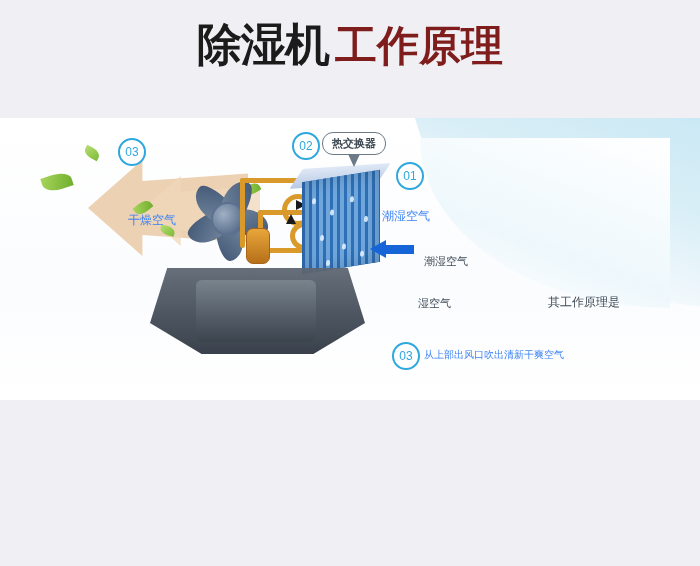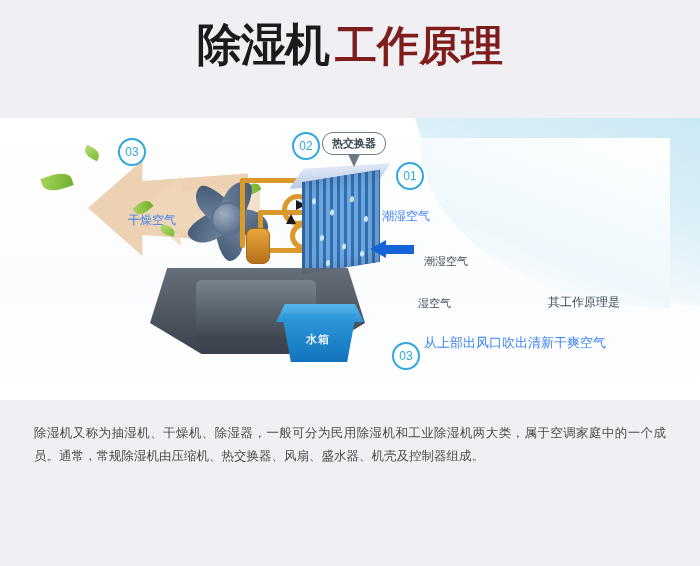--- a/index.html
+++ b/index.html
@@ -249,48 +249,42 @@
         <div class="drop" style="left:62px;top:38px"></div>
         <div class="drop" style="left:18px;top:50px"></div>
         <div class="drop" style="left:40px;top:62px"></div>
         <div class="drop" style="left:58px;top:72px"></div>
         <div class="drop" style="left:24px;top:76px"></div>
       </div>
     </div>
 
     <div class="body-shell"></div>
     <div class="body-shell2"></div>
-    <div class="tank">
-      <div class="tank-top"></div>
-      <div class="tank-front"></div>
-      <div class="tank-label">水箱</div>
-    </div>
 
     <div class="intake">
       <div class="shaft"></div>
         <div class="head"></div>
     </div>
 
     <div class="badge" style="left:118px;top:20px">03</div>
     <div class="lbl dark" style="left:128px;top:94px">干燥空气</div>
 
     <div class="badge" style="left:292px;top:14px">02</div>
     <div class="callout" style="left:322px;top:14px">热交换器</div>
 
     <div class="badge" style="left:396px;top:44px">01</div>
     <div class="lbl dark" style="left:382px;top:90px">潮湿空气</div>
 
     <div class="lbl sm" style="left:424px;top:136px">潮湿空气</div>
     <div class="lbl sm" style="left:418px;top:178px">湿空气</div>
     <div class="lbl" style="left:548px;top:176px">其工作原理是</div>
 
     <div class="badge" style="left:392px;top:224px">03</div>
-    <div class="lbl dark" style="left:424px;top:216px;font-size:13px">从上部出风口吹出清新干爽空气</div>
+    <div class="lbl dark" style="left:424px;top:230px;font-size:10px">从上部出风口吹出清新干爽空气</div>
   </div>
 
   <div class="overlay">
   </div>
 
   <div class="copy">
-    <p class="para">除湿机又称为抽湿机、干燥机、除湿器，一般可分为民用除湿机和工业除湿机两大类，属于空调家庭中的一个成员。通常，常规除湿机由压缩机、热交换器、风扇、盛水器、机壳及控制器组成。</p>
   </div>
 
 </div>
 
 </body></html>

